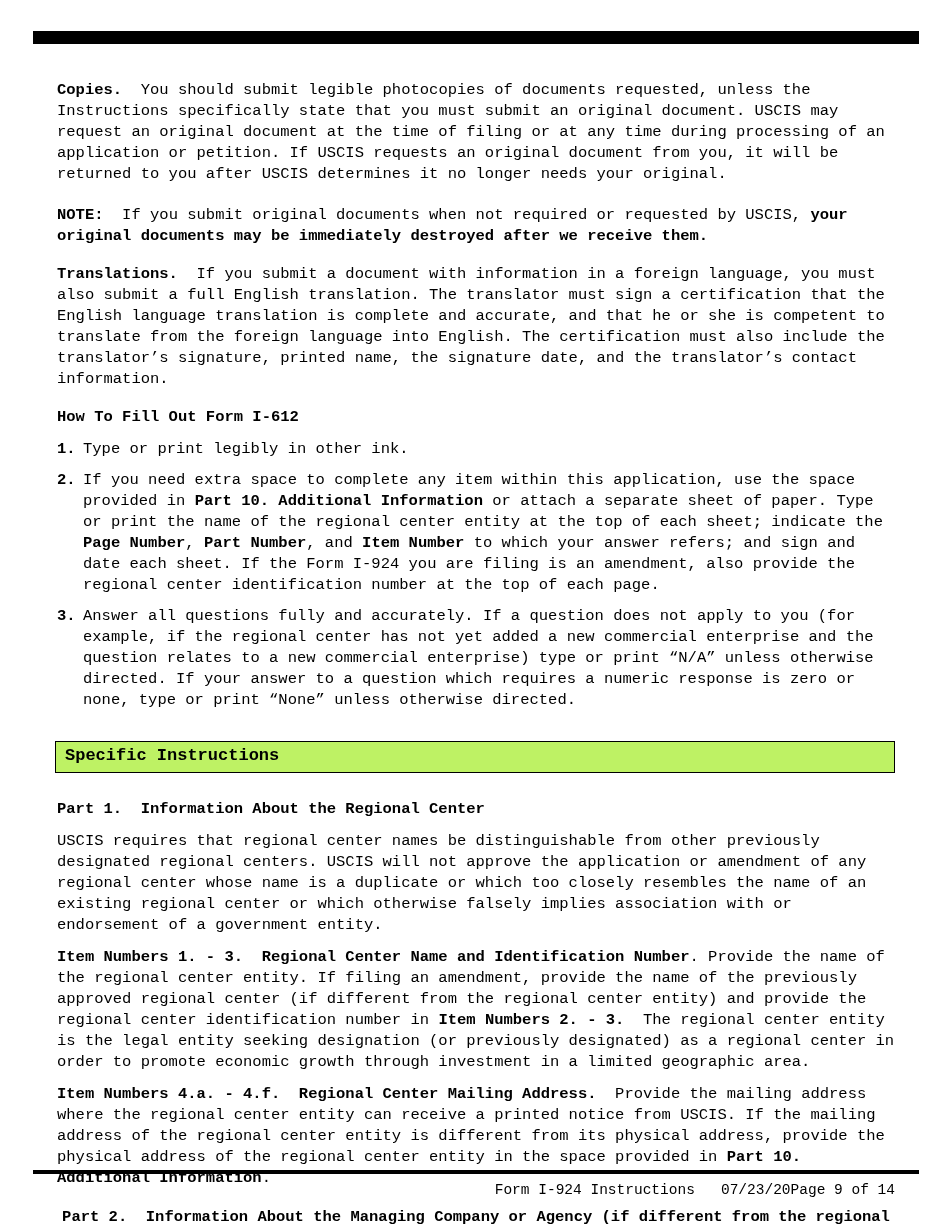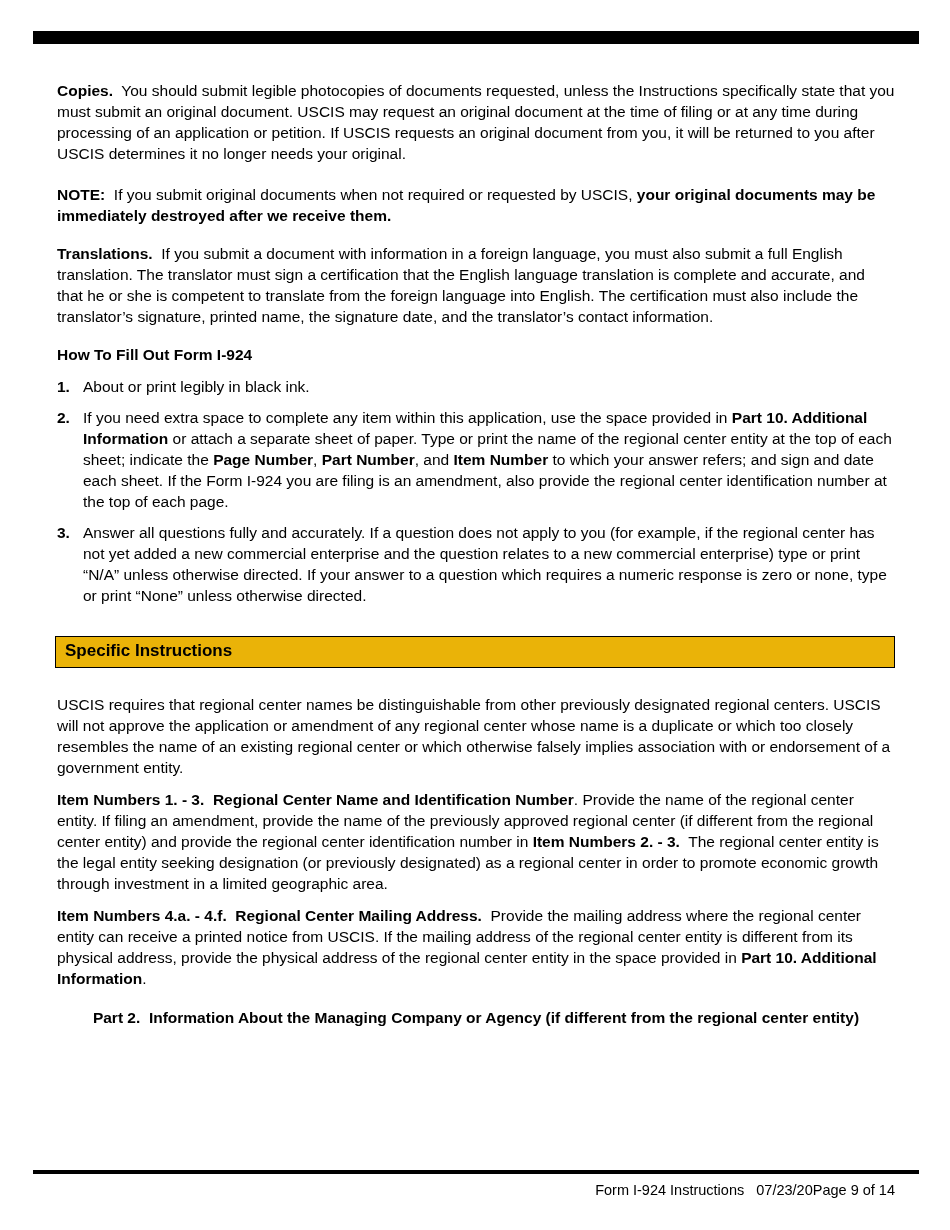--- a/index.html
+++ b/index.html
@@ -5,21 +5,21 @@
   html, body {
     margin: 0;
     padding: 0;
     background: #ffffff;
   }
   .page {
     position: relative;
     width: 950px;
     height: 1230px;
     background: #ffffff;
-    font-family: Liberation Sans, sans-serif;
+    font-family: Liberation Mono, monospace;
     color: #000000;
     overflow: hidden;
   }
   .top-rule {
     position: absolute;
     left: 33px;
     right: 31px;
     top: 31px;
     height: 13px;
     background: #000000;
@@ -52,21 +52,21 @@
     line-height: 21px;
   }
   .list-item .num {
     flex: 0 0 26px;
     font-weight: bold;
   }
   .list-item .li-text { flex: 1 1 auto; }
   .section-box {
     margin: 30px 0 26px -2px;
     border: 1.5px solid #000000;
-    background: #eab308;
+    background: #bef264;
     padding: 3px 10px 5px 9px;
     font-size: 17px;
     line-height: 22px;
     font-weight: bold;
   }
   .footer-rule {
     position: absolute;
     left: 33px;
     right: 31px;
     top: 1170px;
@@ -93,41 +93,42 @@
   <div class="top-rule"></div>
 
   <div class="content">
 
     <p class="para"><span class="b">Copies.</span><span>&nbsp; You should submit legible photocopies of documents requested, unless the Instructions specifically state that you must submit an original document. USCIS may request an original document at the time of filing or at any time during processing of an application or petition. If USCIS requests an original document from you, it will be returned to you after USCIS determines it no longer needs your original.</span></p>
 
     <p class="para note"><span class="b">NOTE:</span><span>&nbsp; If you submit original documents when not required or requested by USCIS, </span><span class="b">your original documents may be immediately destroyed after we receive them.</span></p>
 
     <p class="para translations"><span class="b">Translations.</span><span>&nbsp; If you submit a document with information in a foreign language, you must also submit a full English translation. The translator must sign a certification that the English language translation is complete and accurate, and that he or she is competent to translate from the foreign language into English. The certification must also include the translator’s signature, printed name, the signature date, and the translator’s contact information.</span></p>
 
-    <h2 class="heading">How To Fill Out Form I-924</h2>
+    <h2 class="heading">How To Fill Out Form I-612</h2>
 
     <div class="list-item">
       <span class="num">1.</span>
-      <span class="li-text"><span>About or print legibly in black ink.</span></span>
+      <span class="li-text"><span>Type or print legibly in other ink.</span></span>
     </div>
 
     <div class="list-item">
       <span class="num">2.</span>
       <span class="li-text"><span>If you need extra space to complete any item within this application, use the space provided in </span><span class="b">Part 10. Additional Information</span><span> or attach a separate sheet of paper. Type or print the name of the regional center entity at the top of each sheet; indicate the </span><span class="b">Page Number</span><span>, </span><span class="b">Part Number</span><span>, and </span><span class="b">Item Number</span><span> to which your answer refers; and sign and date each sheet. If the Form I-924 you are filing is an amendment, also provide the regional center identification number at the top of each page.</span></span>
     </div>
 
     <div class="list-item">
       <span class="num">3.</span>
       <span class="li-text"><span>Answer all questions fully and accurately. If a question does not apply to you (for example, if the regional center has not yet added a new commercial enterprise and the question relates to a new commercial enterprise) type or print “N/A” unless otherwise directed. If your answer to a question which requires a numeric response is zero or none, type or print “None” unless otherwise directed.</span></span>
     </div>
 
     <div class="section-box">
       <span>Specific Instructions</span>
     </div>
 
+    <h2 class="heading">Part 1.&nbsp; Information About the Regional Center</h2>
 
     <p class="para"><span>USCIS requires that regional center names be distinguishable from other previously designated regional centers. USCIS will not approve the application or amendment of any regional center whose name is a duplicate or which too closely resembles the name of an existing regional center or which otherwise falsely implies association with or endorsement of a government entity.</span></p>
 
     <p class="para"><span class="b">Item Numbers 1. - 3.&nbsp; Regional Center Name and Identification Number</span><span>. Provide the name of the regional center entity. If filing an amendment, provide the name of the previously approved regional center (if different from the regional center entity) and provide the regional center identification number in </span><span class="b">Item Numbers 2. - 3.</span><span>&nbsp; The regional center entity is the legal entity seeking designation (or previously designated) as a regional center in order to promote economic growth through investment in a limited geographic area.</span></p>
 
     <p class="para"><span class="b">Item Numbers 4.a. - 4.f.&nbsp; Regional Center Mailing Address.</span><span>&nbsp; Provide the mailing address where the regional center entity can receive a printed notice from USCIS. If the mailing address of the regional center entity is different from its physical address, provide the physical address of the regional center entity in the space provided in </span><span class="b">Part 10. Additional Information</span><span>.</span></p>
 
 
     <h2 class="heading part2">Part 2.&nbsp; Information About the Managing Company or Agency (if different from the regional center entity)</h2>
 

